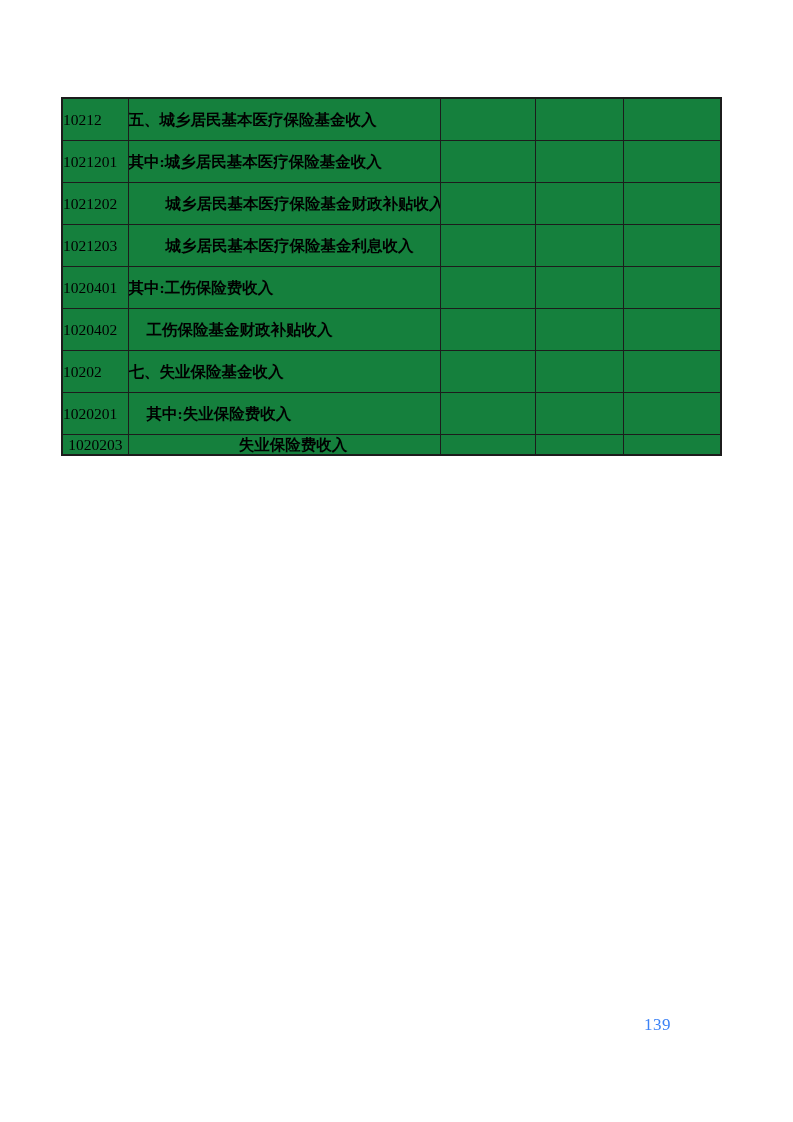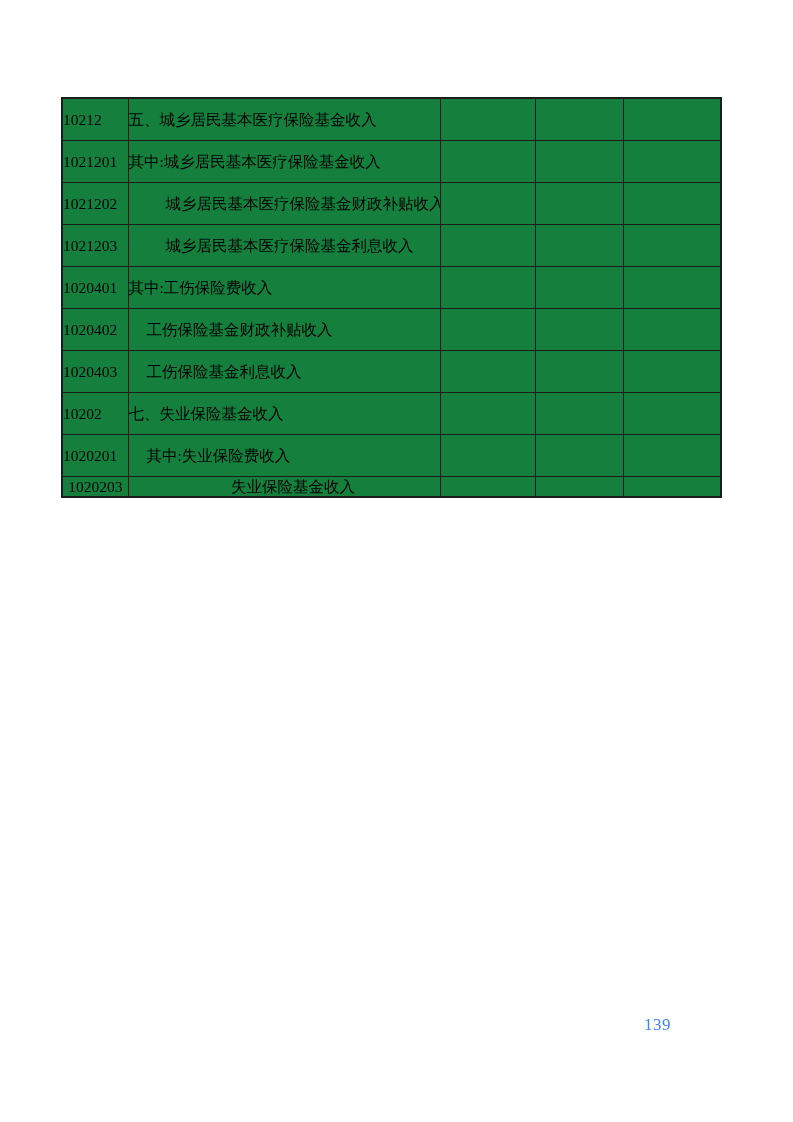--- a/index.html
+++ b/index.html
@@ -32,21 +32,21 @@
     vertical-align: middle;
     padding: 0;
     overflow: hidden;
     white-space: nowrap;
     background: #15803d;
   }
   td.code-cell {
     padding-left: 3px;
     font-family: "Liberation Serif", "DejaVu Serif", serif;
   }
-  td.desc-cell { padding-left: 4px; }
+  td.desc-cell { padding-left: 4px; font-weight: bold; }
   td.desc-cell.indent-1 { padding-left: 18px; }
   td.desc-cell.indent-2 { padding-left: 37px; }
   tr.regular-row td { height: 41px; }
   tr.short-row td { height: 19px; text-align: center; }
   .page-number {
     position: absolute;
     left: 644px;
     top: 1015px;
     font-size: 17px;
     color: #3b82f6;
@@ -109,48 +109,41 @@
   </tr>
 
   <tr class="regular-row">
     <td class="code-cell">1020402</td>
     <td class="desc-cell indent-1">工伤保险基金财政补贴收入</td>
     <td class="value-cell"></td>
     <td class="value-cell"></td>
     <td class="value-cell"></td>
   </tr>
 
-  <tr class="regular-row">
-    <td class="code-cell">1020403</td>
-    <td class="desc-cell indent-1">工伤保险基金利息收入</td>
-    <td class="value-cell"></td>
-    <td class="value-cell"></td>
-    <td class="value-cell"></td>
-  </tr>
 
   <tr class="regular-row">
     <td class="code-cell">10202</td>
     <td class="desc-cell">七、失业保险基金收入</td>
     <td class="value-cell"></td>
     <td class="value-cell"></td>
     <td class="value-cell"></td>
   </tr>
 
   <tr class="regular-row">
     <td class="code-cell">1020201</td>
     <td class="desc-cell indent-1">其中:失业保险费收入</td>
     <td class="value-cell"></td>
     <td class="value-cell"></td>
     <td class="value-cell"></td>
   </tr>
 
 
   <tr class="short-row">
     <td class="code-cell">1020203</td>
-    <td class="desc-cell indent-1">失业保险基金收入</td>
+    <td class="desc-cell indent-1">失业保险费收入</td>
     <td class="value-cell"></td>
     <td class="value-cell"></td>
     <td class="value-cell"></td>
   </tr>
 </tbody>
   </table>
 
   <div class="page-number">139</div>
 
 </div>

